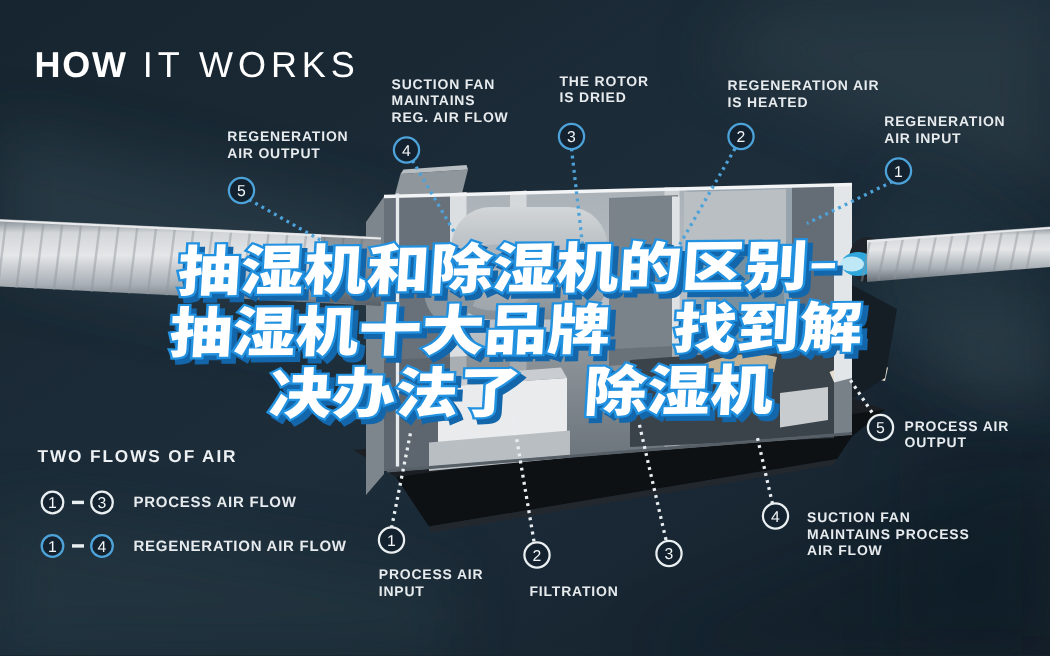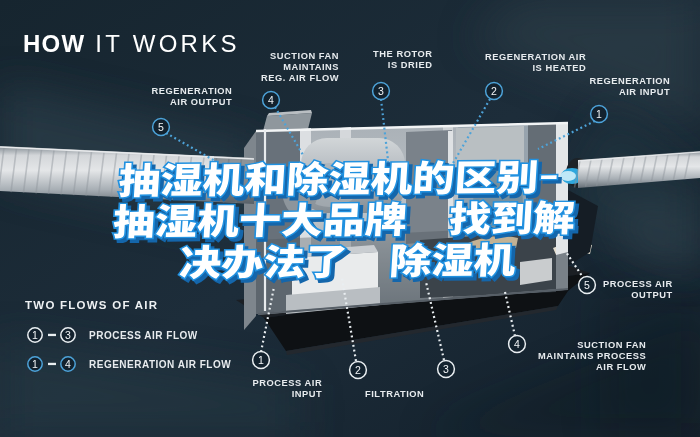--- a/index.html
+++ b/index.html
@@ -1,16 +1,16 @@
 <!DOCTYPE html>
 <html><head><meta charset="utf-8">
 <style>
 html,body{margin:0;padding:0;background:#16252f;}
 #stage{position:relative;width:700px;height:437px;overflow:hidden;font-family:"Liberation Sans",sans-serif;}
-.lab{position:absolute;color:#e7ebee;font-size:9.3px;font-weight:700;letter-spacing:0.55px;line-height:11px;white-space:nowrap;text-align:right;}
+.lab{position:absolute;color:#e7ebee;font-size:9.3px;font-weight:700;letter-spacing:0.55px;line-height:11px;white-space:nowrap;}
 #howit{position:absolute;left:23px;top:30px;font-size:24px;color:#fff;letter-spacing:3.3px;font-weight:400;}
 #howit b{font-weight:700;letter-spacing:1.2px;}
 #twoflows{position:absolute;left:25px;top:299px;font-size:11.5px;color:#eef1f3;font-weight:700;letter-spacing:1.25px;}
 .leg{position:absolute;left:89px;color:#e7ebee;font-size:10px;font-weight:700;letter-spacing:0.5px;}
 </style></head>
 <body>
 <div id="stage">
 <svg width="700" height="437" viewBox="0 0 700 437" style="position:absolute;left:0;top:0">
 
 <defs>
@@ -251,13 +251,13 @@
 <div class="leg" style="top:330px;">PROCESS AIR FLOW</div>
 <div class="leg" style="top:359px;">REGENERATION AIR FLOW</div>
 <div class="lab" style="left:151.5px;top:86px;">REGENERATION<br>AIR OUTPUT</div>
 <div class="lab" style="left:261px;top:51px;">SUCTION FAN<br>MAINTAINS<br>REG. AIR FLOW</div>
 <div class="lab" style="left:373px;top:48.5px;">THE ROTOR<br>IS DRIED</div>
 <div class="lab" style="left:485px;top:51.5px;">REGENERATION AIR<br>IS HEATED</div>
 <div class="lab" style="left:589.5px;top:75.5px;">REGENERATION<br>AIR INPUT</div>
 <div class="lab" style="left:603px;top:279px;">PROCESS AIR<br>OUTPUT</div>
 <div class="lab" style="left:538px;top:339.5px;">SUCTION FAN<br>MAINTAINS PROCESS<br>AIR FLOW</div>
 <div class="lab" style="left:252.5px;top:378px;">PROCESS AIR<br>INPUT</div>
-<div class="lab" style="left:365px;top:388.5px;">FILTRATION</div>
+<div class="lab" style="left:353px;top:388.5px;">FILTRATION</div>
 </div>
 </body></html>

